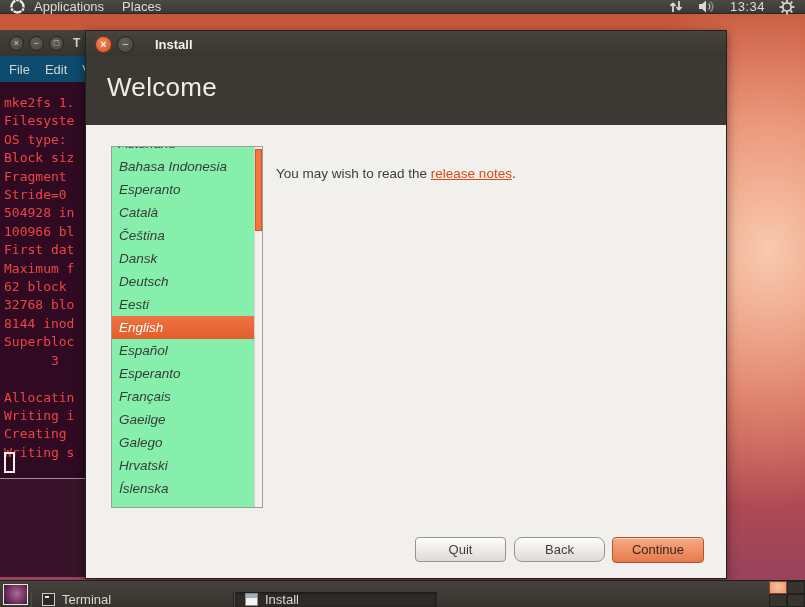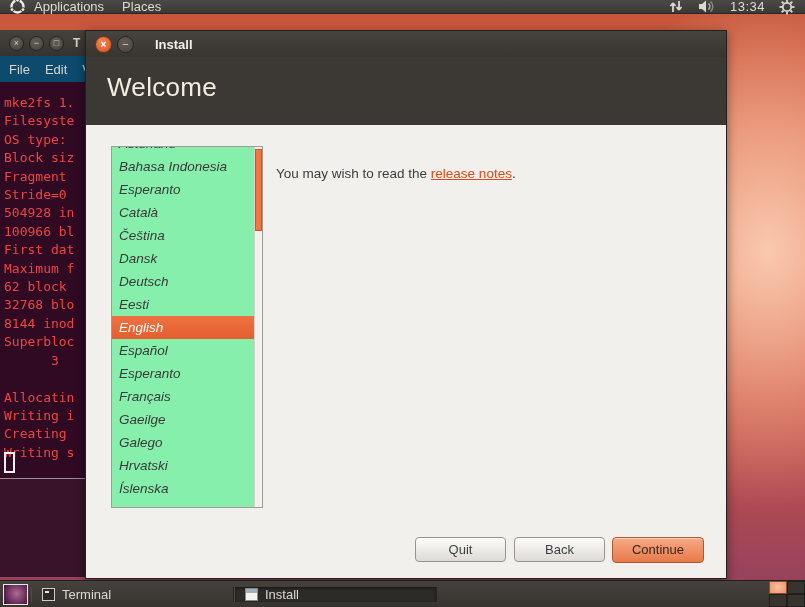--- a/index.html
+++ b/index.html
@@ -84,29 +84,29 @@
     background:#f4763f; border:1px solid #c85a28; }
 
   .body-text { position:absolute; left:190px; top:41px; font-size:13.5px; color:#3c3c3c; }
   .release-link { color:#dd4814; text-decoration:underline; cursor:pointer;margin-top:10px; }
 
   .btn { position:absolute; height:25px; border-radius:4px; font-size:13px; color:#3f3f3f;
     text-align:center; line-height:23px;
     background:linear-gradient(#fdfdfc,#dedad4); border:1px solid #99938a;
     box-shadow:inset 0 1px 0 rgba(255,255,255,0.8); cursor:pointer; }
   .btn-quit { left:329px; bottom:16px; width:91px; }
-  .btn-back { left:428px; bottom:16px; width:91px; }
+  .btn-back { left:428px; bottom:16px; width:91px;border-radius:8px; }
   .btn-continue { left:526px; bottom:15px; width:92px; height:26px; color:#3a261a;
     background:linear-gradient(#f6aa85,#e87a4c); border:1px solid #b05732;
     box-shadow:inset 0 1px 0 rgba(255,255,255,0.45); }
 
   
   .taskbar { position:absolute; left:0; bottom:0; width:805px; height:27px; z-index:50;
     background:linear-gradient(#45423d,#37342f); border-top:1px solid #211f1b;
-    display:flex; align-items:center;margin-top:12px; }
+    display:flex; align-items:flex-end;margin-top:12px; }
   .ws-thumb { width:25px; height:21px; margin:2px 3px; border:1px solid #e8e6e2;
     background:radial-gradient(circle at 55% 45%, #b06a95, #5c2450 70%, #3a1233); }
   .task-item { display:flex; align-items:center; gap:7px; width:203px; padding-left:10px;
     border-right:1px solid #26241f; border-left:1px solid #4f4c46;
     color:#dcd8d0; font-size:13px; cursor:pointer; }
   .task-item.active { background:#2d2b27; box-shadow:inset 0 1px 3px rgba(0,0,0,0.5); }
   .task-icon-terminal { width:13px; height:13px; background:#2c2a26; border:1px solid #cfccc6;
     position:relative; flex:none; }
   .task-icon-terminal::before { content:""; position:absolute; left:2px; top:2px;
     width:4px; height:2px; background:#e8e6e2; }

